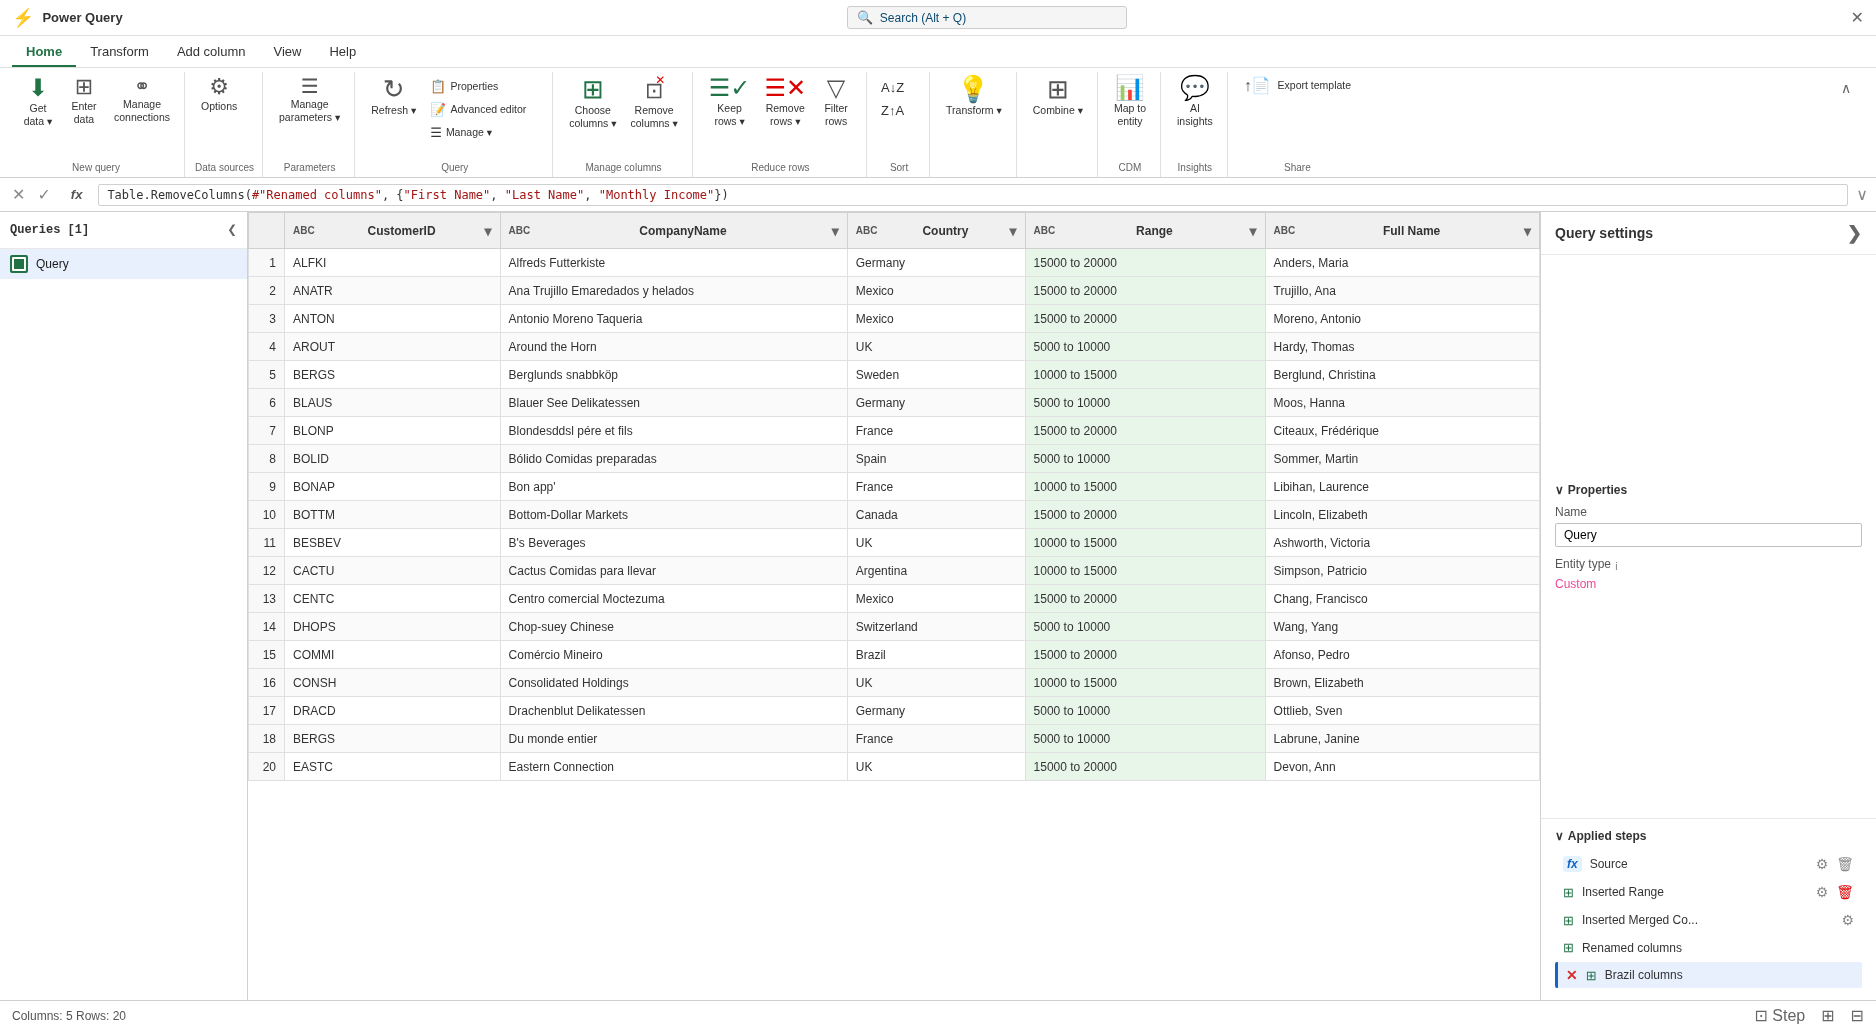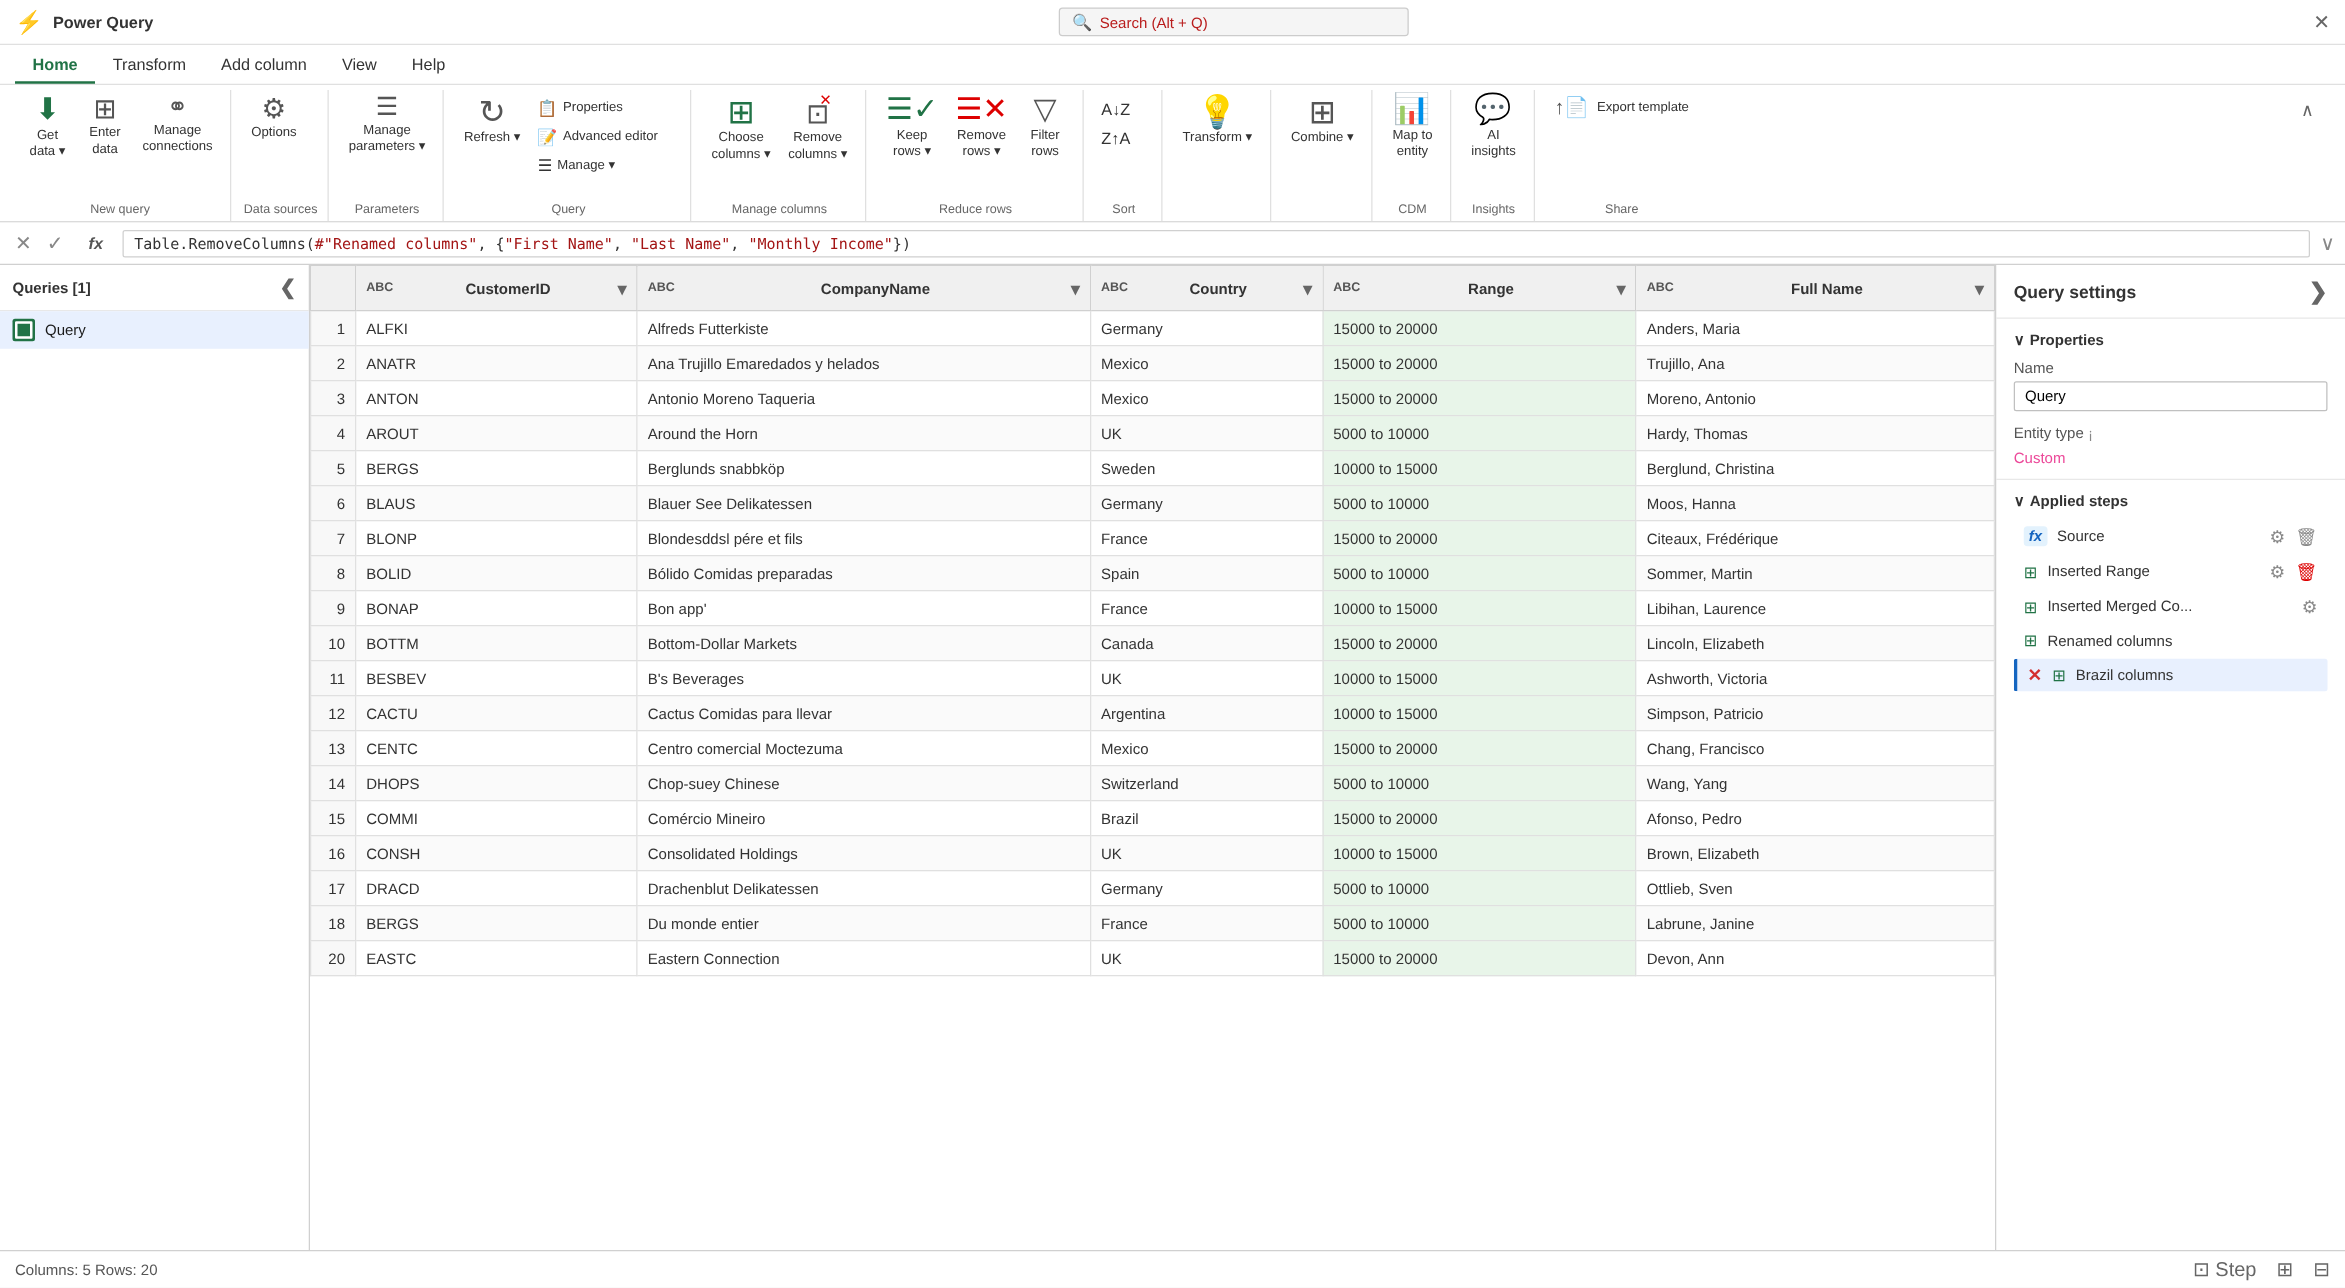--- a/index.html
+++ b/index.html
@@ -30,41 +30,41 @@
     .formula-bar-btns { display: flex; gap: 4px; }
     .formula-bar-btn { font-size: 16px; cursor: pointer; color: #888; padding: 2px 4px; }
     .formula-bar-fx { font-size: 13px; font-style: italic; font-weight: 600; color: #555; padding: 0 8px; }
     .formula-bar-expand { font-size: 16px; color: #888; cursor: pointer; }
 
     
     .main-layout { display: flex; height: calc(1030px - 36px - 32px - 110px - 34px - 30px); }
 
     
     .queries-panel { width: 248px; background: #fff; border-right: 1px solid #d0d0d0; display: flex; flex-direction: column; }
-    .queries-panel-header { display: flex; align-items: center; justify-content: space-between; padding: 8px 10px; font-size: 12px; font-weight: 600; border-bottom: 1px solid #e8e8e8; }
+    .queries-panel-header { display: flex; align-items: center; justify-content: space-between; padding: 8px 10px; font-size: 12px; font-weight: 600; border-bottom: 1px solid #e8e8e8; font-family: Liberation Mono, monospace; }
     .queries-panel-header .collapse-btn { font-size: 16px; cursor: pointer; color: #666; }
     .query-item { display: flex; align-items: center; gap: 8px; padding: 6px 10px; cursor: pointer; background: #e8f0fe; }
     .query-item .qicon { width: 18px; height: 18px; background: #217346; border-radius: 2px; display: flex; align-items: center; justify-content: center; }
     .query-item .qname { font-size: 12px; color: #1a1a1a; }
 
     
     .data-area { flex: 1; overflow: auto; background: #fff; }
     .data-table { border-collapse: collapse; width: 100%; font-size: 12px; }
     .data-table th { background: #f0f0f0; border: 1px solid #d0d0d0; padding: 0; height: 36px; position: sticky; top: 0; z-index: 2; }
     .th-inner { display: flex; align-items: center; justify-content: space-between; padding: 4px 8px; gap: 4px; }
     .th-type { font-size: 10px; color: #555; margin-right: 4px; }
     .th-label { font-size: 12px; font-weight: 600; color: #333; flex: 1; }
     .th-filter { font-size: 14px; color: #666; cursor: pointer; }
     .th-highlighted { background: #c8e6c9; }
     .data-table td { border: 1px solid #e0e0e0; padding: 4px 8px; height: 28px; white-space: nowrap; color: #333; }
     .data-table tr:nth-child(even) td { background: #fafafa; }
     .row-num { color: #999; text-align: right; min-width: 30px; background: #f8f8f8 !important; border-right: 1px solid #d0d0d0; }
 
     
-    .query-settings { width: 280px; background: #fff; border-left: 1px solid #d0d0d0; display: flex; flex-direction: column; }
+    .query-settings { width: 336px; background: #fff; border-left: 1px solid #d0d0d0; display: flex; flex-direction: column; justify-content: space-between; }
     .qs-header { display: flex; align-items: center; justify-content: space-between; padding: 10px 14px; font-size: 14px; font-weight: 600; border-bottom: 1px solid #e8e8e8; }
     .qs-header .expand-btn { font-size: 18px; cursor: pointer; color: #666; }
     .qs-section { padding: 10px 14px; }
     .qs-section-title { font-size: 12px; font-weight: 600; color: #333; margin-bottom: 8px; display: flex; align-items: center; gap: 4px; }
     .qs-label { font-size: 12px; color: #555; margin-bottom: 4px; }
     .qs-input { width: 100%; border: 1px solid #c0c0c0; border-radius: 2px; padding: 4px 8px; font-size: 12px; outline: none; }
     .qs-value { font-size: 12px; color: #ec4899; margin-top: 2px; }
     .qs-steps-label { font-size: 12px; font-weight: 600; color: #333; margin-bottom: 8px; display: flex; align-items: center; gap: 4px; }
     .applied-step { display: flex; align-items: center; gap: 8px; padding: 5px 8px; cursor: pointer; border-radius: 2px; margin-bottom: 2px; }
     .applied-step.active { background: #e8f0fe; border-left: 3px solid #1a73e8; }
@@ -79,21 +79,21 @@
 </head>
 <body>
 
 <div class="title-bar">
   <div class="title-bar-left">
     <span style="color:#217346; font-size:18px;">⚡</span>
     <span>Power Query</span>
   </div>
   <div class="title-bar-search">
     <span style="font-size:13px;">🔍</span>
-    <span style="color:#b91c1c; font-size:12px;">Search (Alt + Q)</span>
+    <span style="color:#0c4a6e; font-size:12px;">Search (Alt + Q)</span>
   </div>
   <span class="title-bar-close">✕</span>
 </div>
 
 <div class="menu-tabs">
   <div class="menu-tab active">Home</div>
   <div class="menu-tab">Transform</div>
   <div class="menu-tab">Add column</div>
   <div class="menu-tab">View</div>
   <div class="menu-tab">Help</div>

